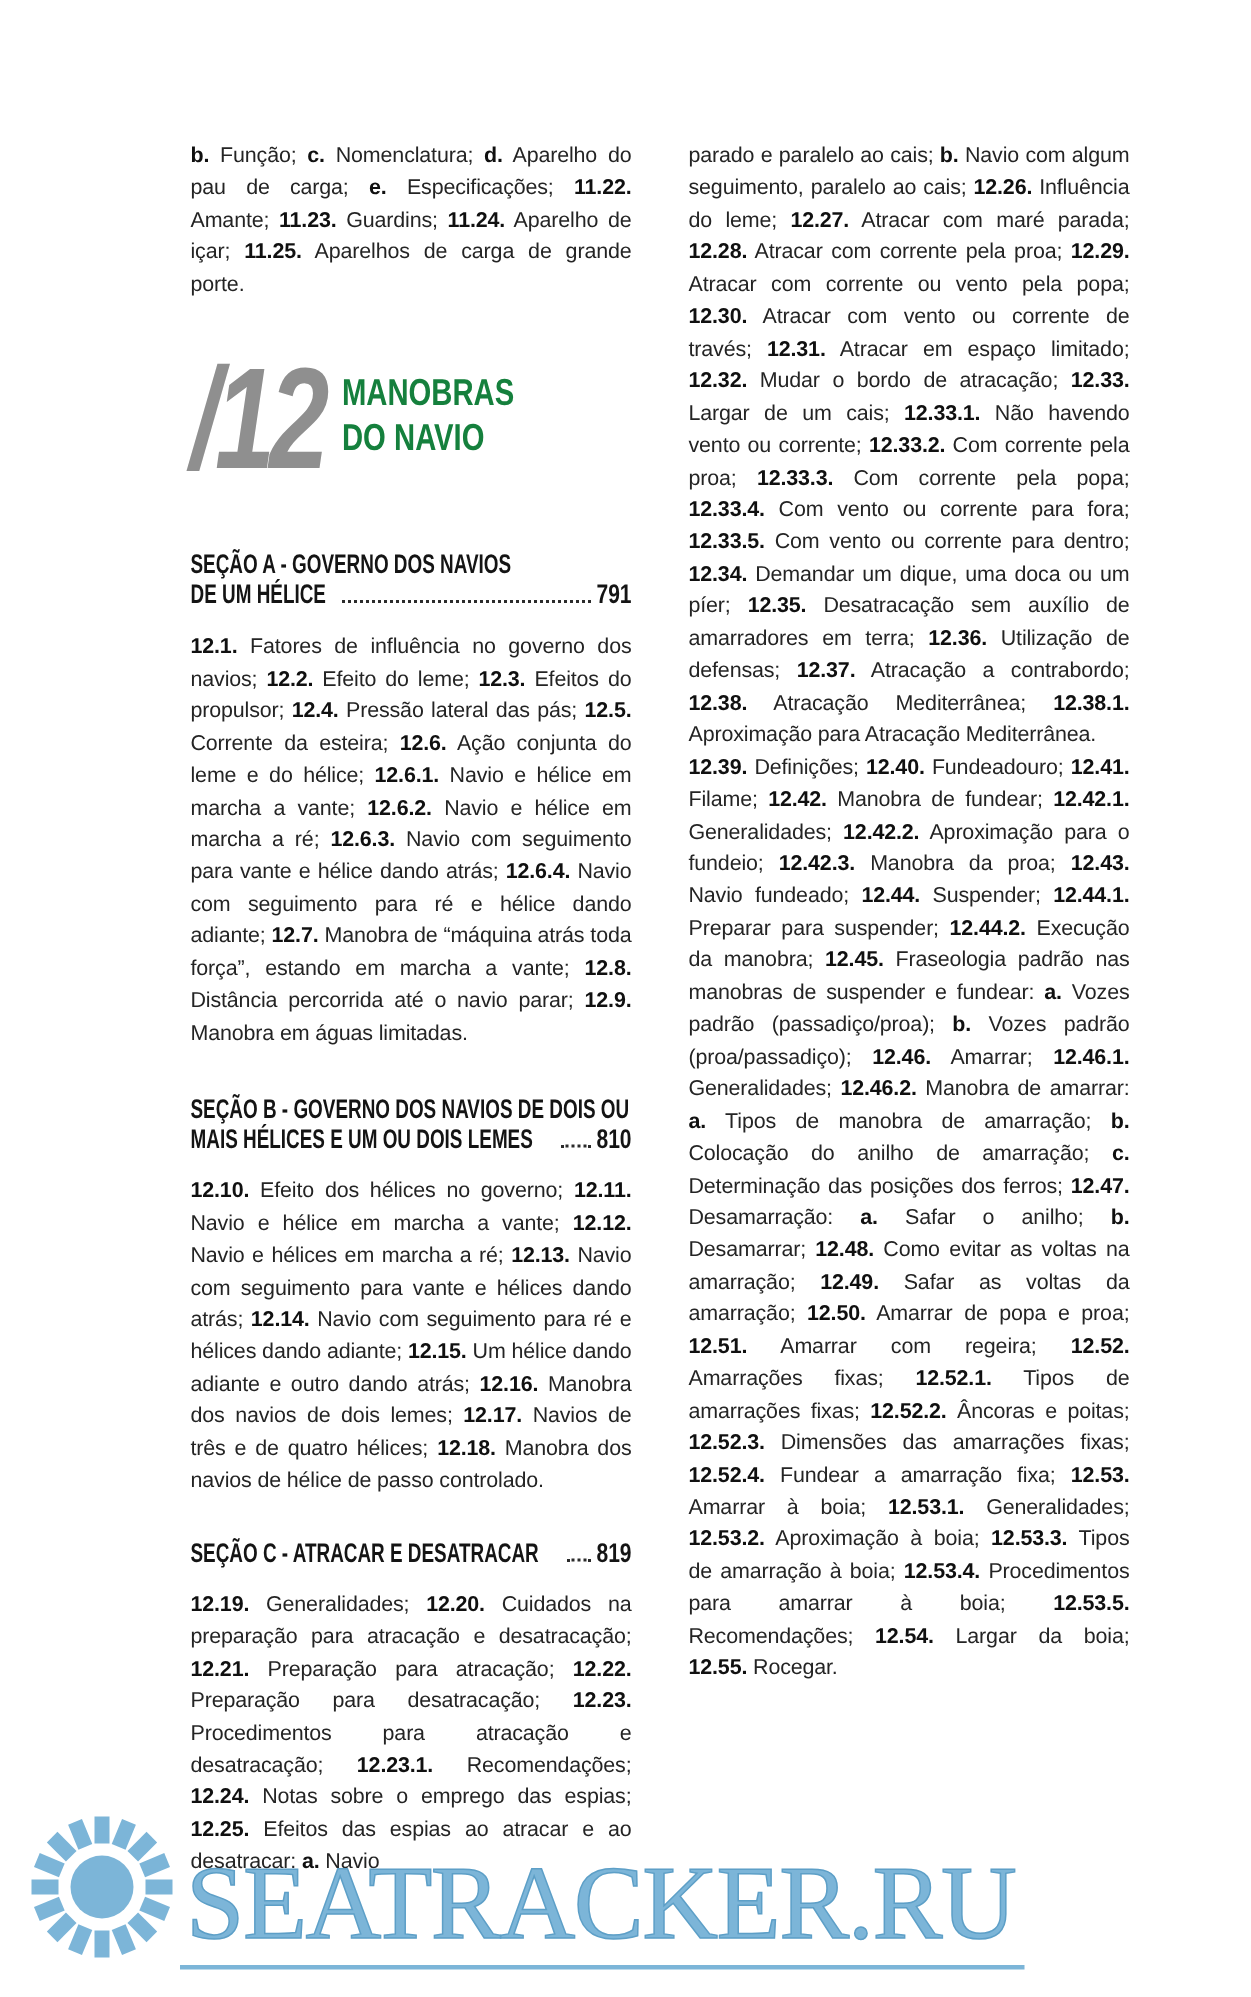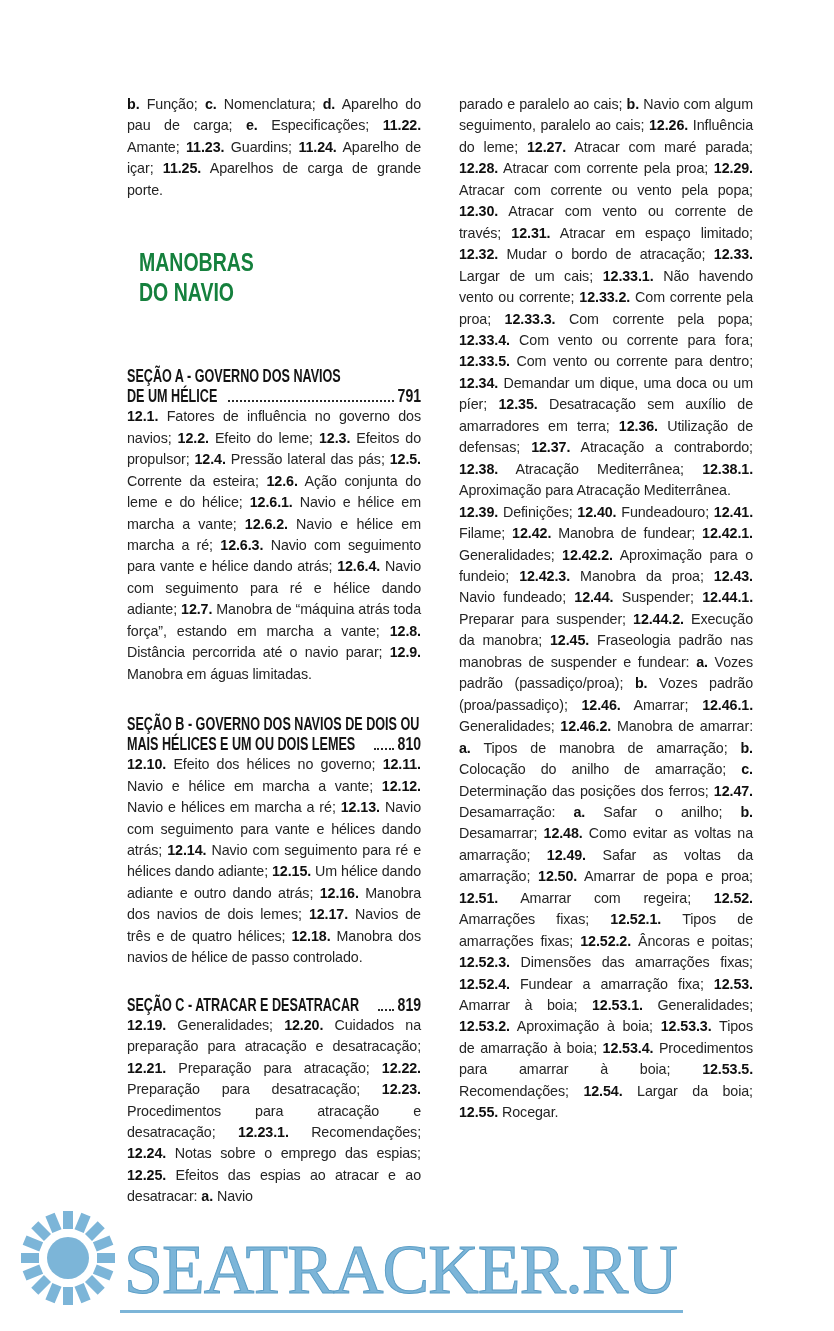--- a/index.html
+++ b/index.html
@@ -46,21 +46,21 @@
 
   
   .section-heading { font-weight: bold; color: #141414; font-size: 18px; }
   .sec-a { margin-top: 37px; }
   .sec-b { margin-top: 29px; }
   .sec-c { margin-top: 26px; }
   .sec-d { margin-top: 41px; }
   .hl { line-height: 20px; }
   .flexline { display: flex; }
   .leader { flex: 1 1 auto; border-bottom: 2.6px dotted #2b2b2b; margin: 0 3px 4px 5px; min-width: 8px; }
-  .section-heading + p.body { margin-top: 0; }
+  .section-heading + p.body { margin-top: 15px; }
 
   .condense { display: inline-block; white-space: nowrap; }
 
   
   .edge-mark { position: absolute; right: 0; top: 111px; width: 6px; height: 27px; background: #8b1d15; }
 
   
   .watermark { position: absolute; left: 16px; bottom: 18px; display: flex; align-items: center; }
   .wm-text {
     font-family: "Liberation Serif", serif;
@@ -79,20 +79,23 @@
 
 <div class="page">
 
   <div class="edge-mark" style="background: rgb(139, 29, 21);"></div>
 
   <div class="col col-left">
 
     <p class="body"><b>b.</b> Função; <b>c.</b> Nomenclatura; <b>d.</b> Aparelho do pau de carga; <b>e.</b> Especificações; <b>11.22.</b> Amante; <b>11.23.</b> Guardins; <b>11.24.</b> Aparelho de içar; <b>11.25.</b> Aparelhos de carga de grande porte.</p>
 
     <div class="chapter">
+      <div>
+        <span class="chapter-number condense" style="transform: scaleX(0.75); transform-origin: 0px 50%; margin-right: -29.5px;">/12</span>
+      </div>
       <div class="chapter-title">
         <div class="ct-line"><span class="condense" style="transform: scaleX(0.78); transform-origin: 0px 50%; margin-right: -32.34px;">MANOBRAS</span></div>
         <div class="ct-line"><span class="condense" style="transform: scaleX(0.78); transform-origin: 0px 50%; margin-right: -26.84px;">DO NAVIO</span></div>
       </div>
     </div>
 
     <div class="section-heading sec-a">
       <div class="hl"><span class="condense" style="transform: scaleX(0.7); transform-origin: 0px 50%; margin-right: -78.9px;">SEÇÃO A - GOVERNO DOS NAVIOS</span></div>
       <div class="hl flexline">
         <span class="condense" style="transform: scaleX(0.7); transform-origin: 0px 50%; margin-right: -33.3px;">DE UM HÉLICE</span>

